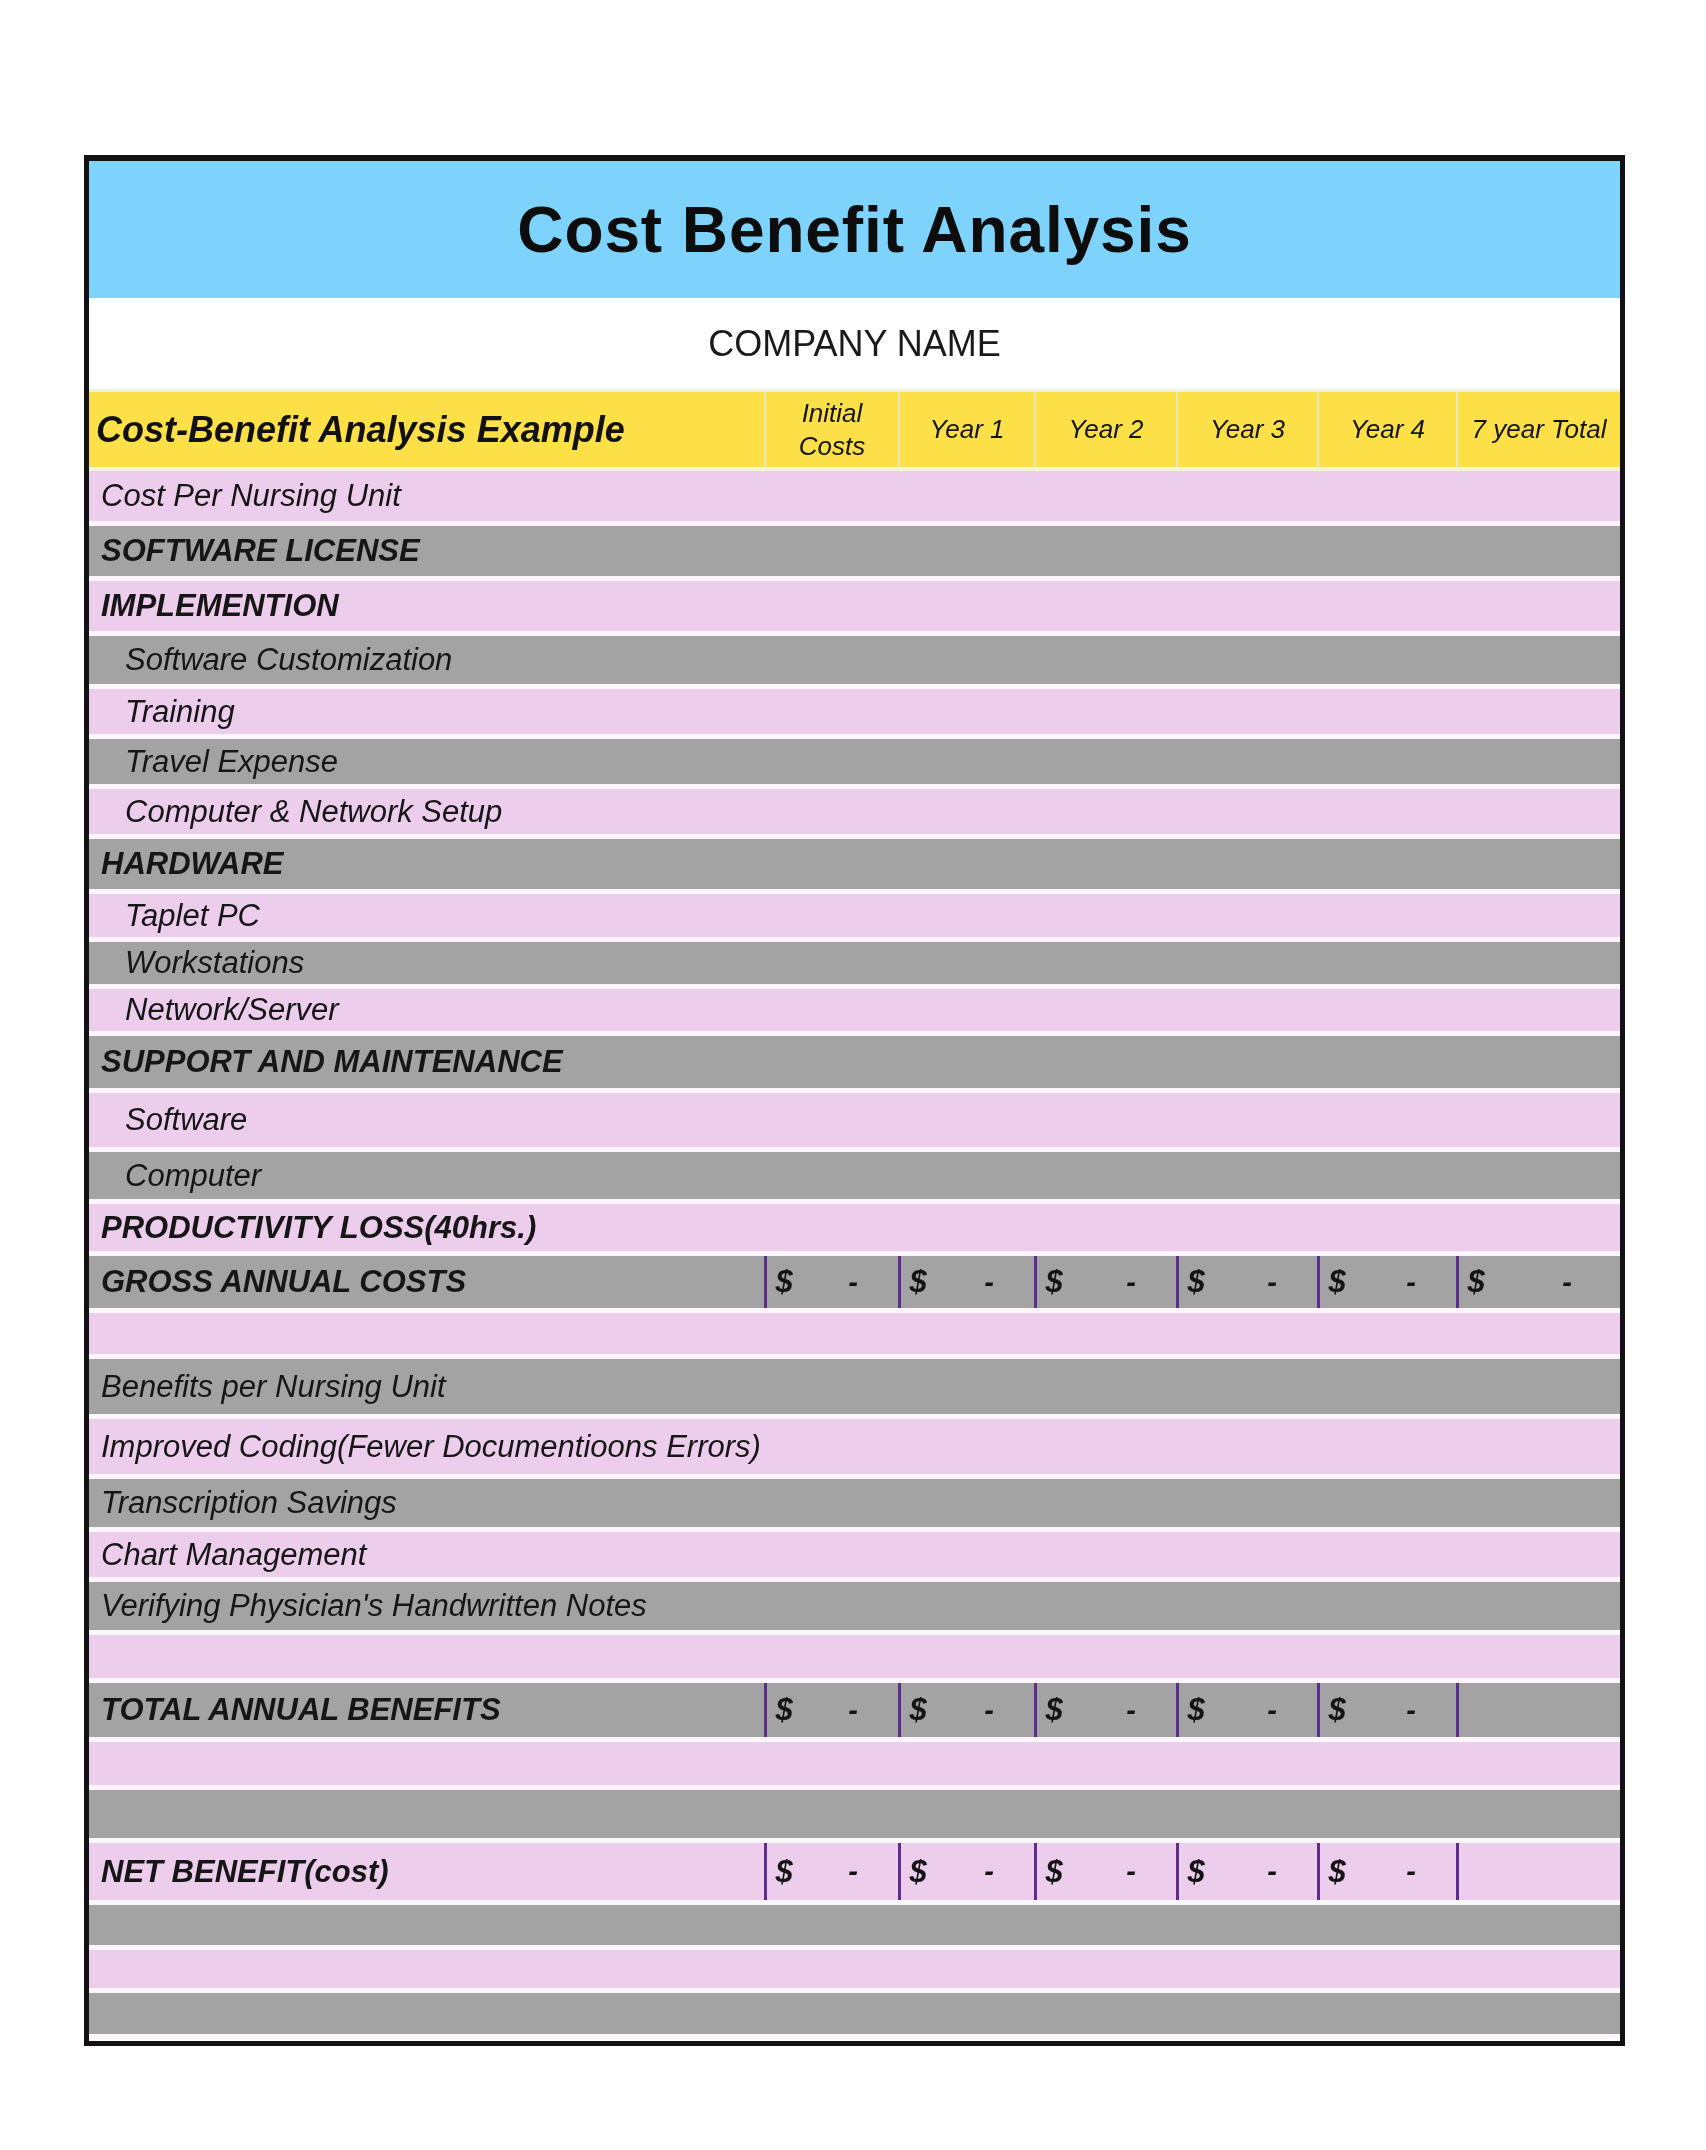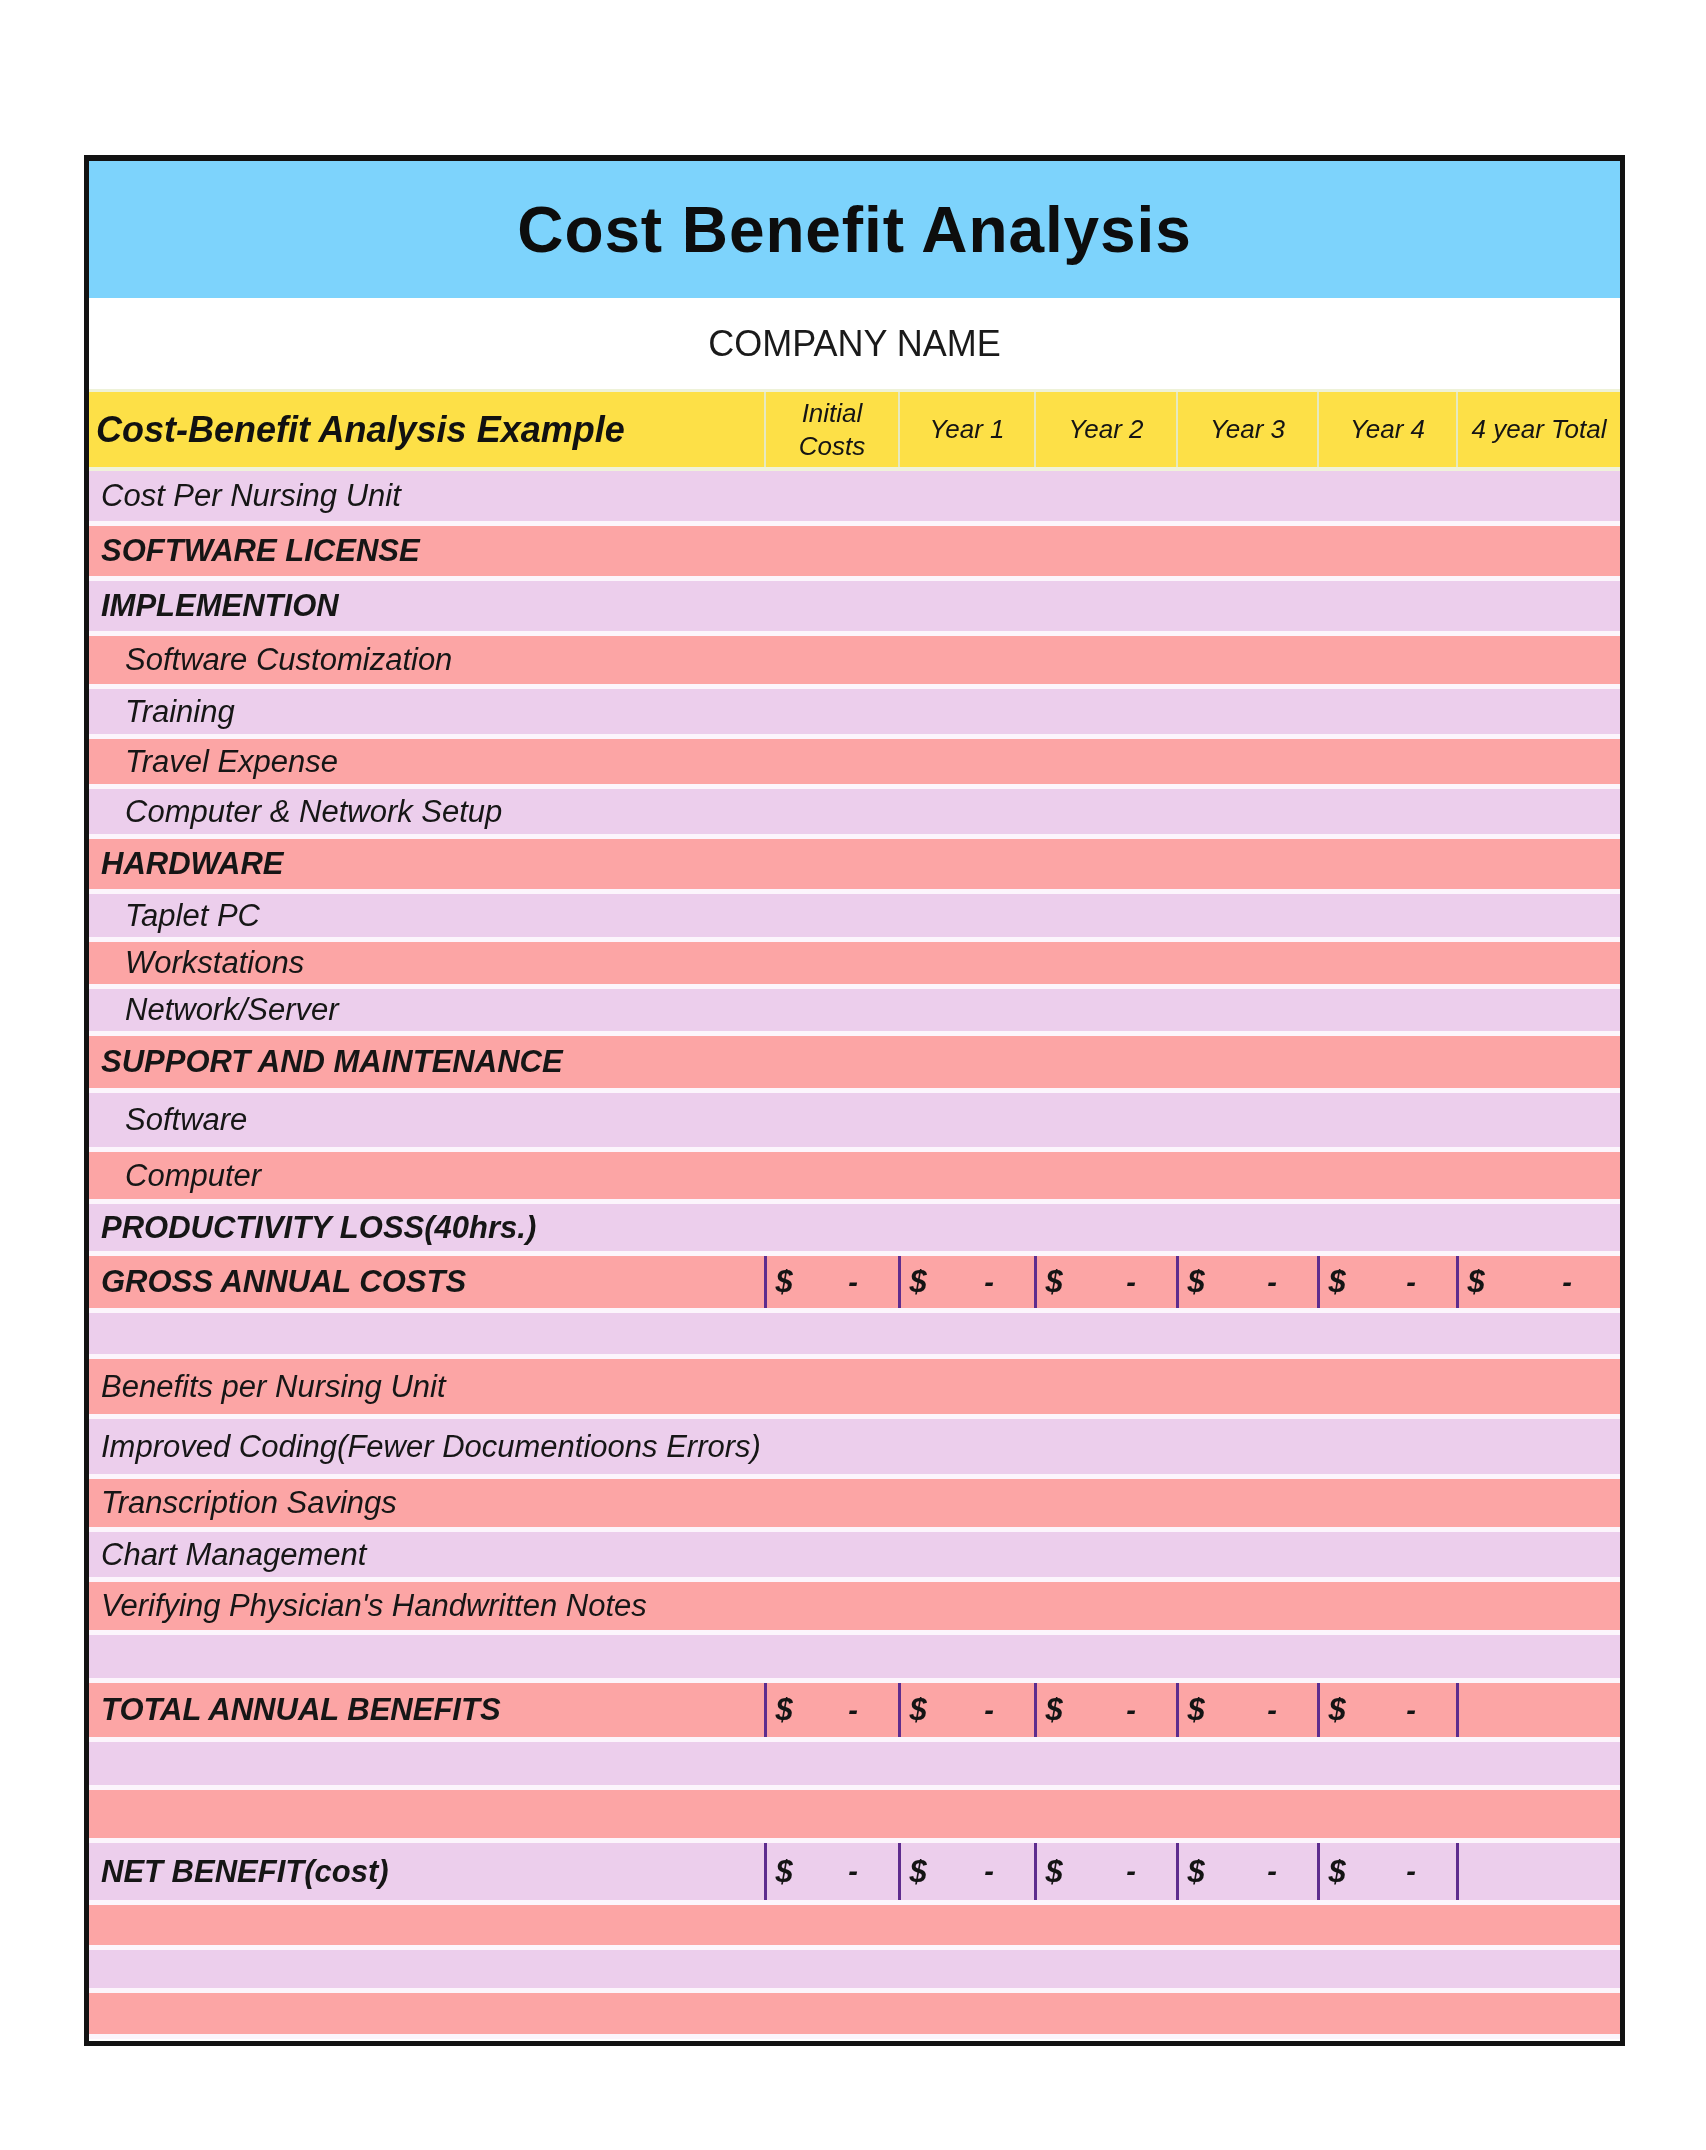--- a/index.html
+++ b/index.html
@@ -18,21 +18,21 @@
               display:flex;align-items:stretch;}
   .header-label{flex:0 0 675px;box-sizing:border-box;display:flex;align-items:center;
                 padding-left:6.9px;font-size:36px;font-weight:700;font-style:italic;color:#111;}
   .header-col{box-sizing:border-box;border-left:2.6px solid #E6E9C0;display:flex;align-items:center;
               justify-content:center;text-align:center;font-size:26px;font-style:italic;
               color:#141414;line-height:1.25;padding:0 3.4px;}
   
   .body-rows{display:flex;flex-direction:column;}
   .t-row{box-sizing:border-box;display:flex;align-items:stretch;border-bottom:5.2px solid #FCF5FC;}
   .t-row.dark{background:#ECCEEC;}
-  .t-row.light{background:#fca5a5;}
+  .t-row.light{background:#a3a3a3;}
   .row-label{flex:0 0 675px;box-sizing:border-box;display:flex;align-items:center;
              padding-left:12px;font-size:31px;font-style:italic;color:#161616;white-space:nowrap;}
   .row-label.bold{font-weight:700;}
   .row-label.indent{padding-left:36px;}
   .cell{box-sizing:border-box;}
   .value-cell{border-left:3.4px solid #5E2C8E;display:flex;align-items:center;
               justify-content:space-between;padding:0 40px 0 8.6px;font-style:italic;}
   .value-cell.last{padding-right:48px;}
   .currency{font-size:31px;font-weight:600;color:#141414;}
   .amount{font-size:29px;font-weight:600;color:#141414;}
@@ -52,21 +52,21 @@
     </div>
 
     <div class="header-row">
       <div class="header-label">Cost-Benefit Analysis Example</div>
 
     <div class="header-col" style="flex: 0 0 134px;">Initial Costs</div>
         <div class="header-col" style="flex: 0 0 136px;">Year 1</div>
         <div class="header-col" style="flex: 0 0 142px;">Year 2</div>
         <div class="header-col" style="flex: 0 0 141px;">Year 3</div>
         <div class="header-col" style="flex: 0 0 139px;">Year 4</div>
-        <div class="header-col" style="flex: 0 0 164px;">4 year Total</div>
+        <div class="header-col" style="flex: 0 0 164px;">7 year Total</div>
       </div>
 
     <div class="body-rows">
 
     <div class="t-row dark" style="height: 55px;">
           <div class="row-label">Cost Per Nursing Unit</div>
         </div>
         <div class="t-row light" style="height: 55px;">
           <div class="row-label bold">SOFTWARE LICENSE</div>
         </div>

